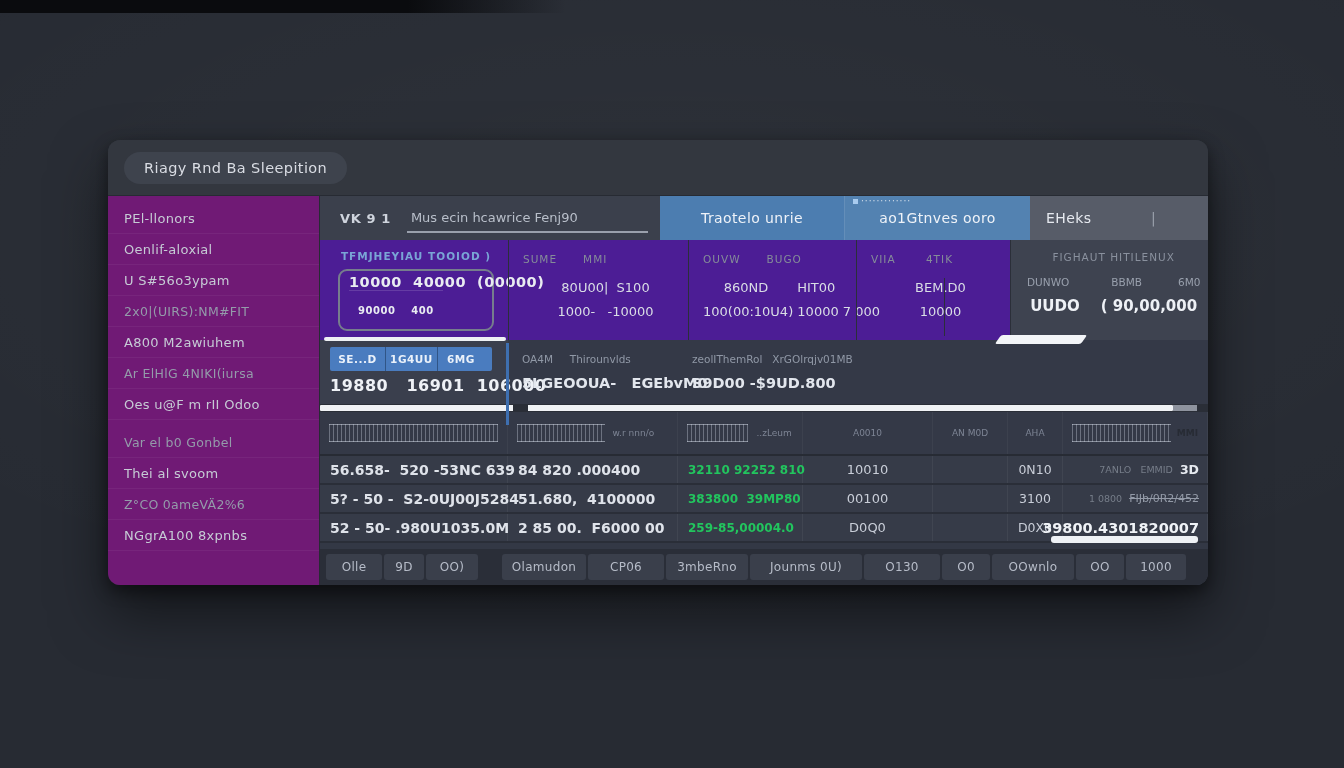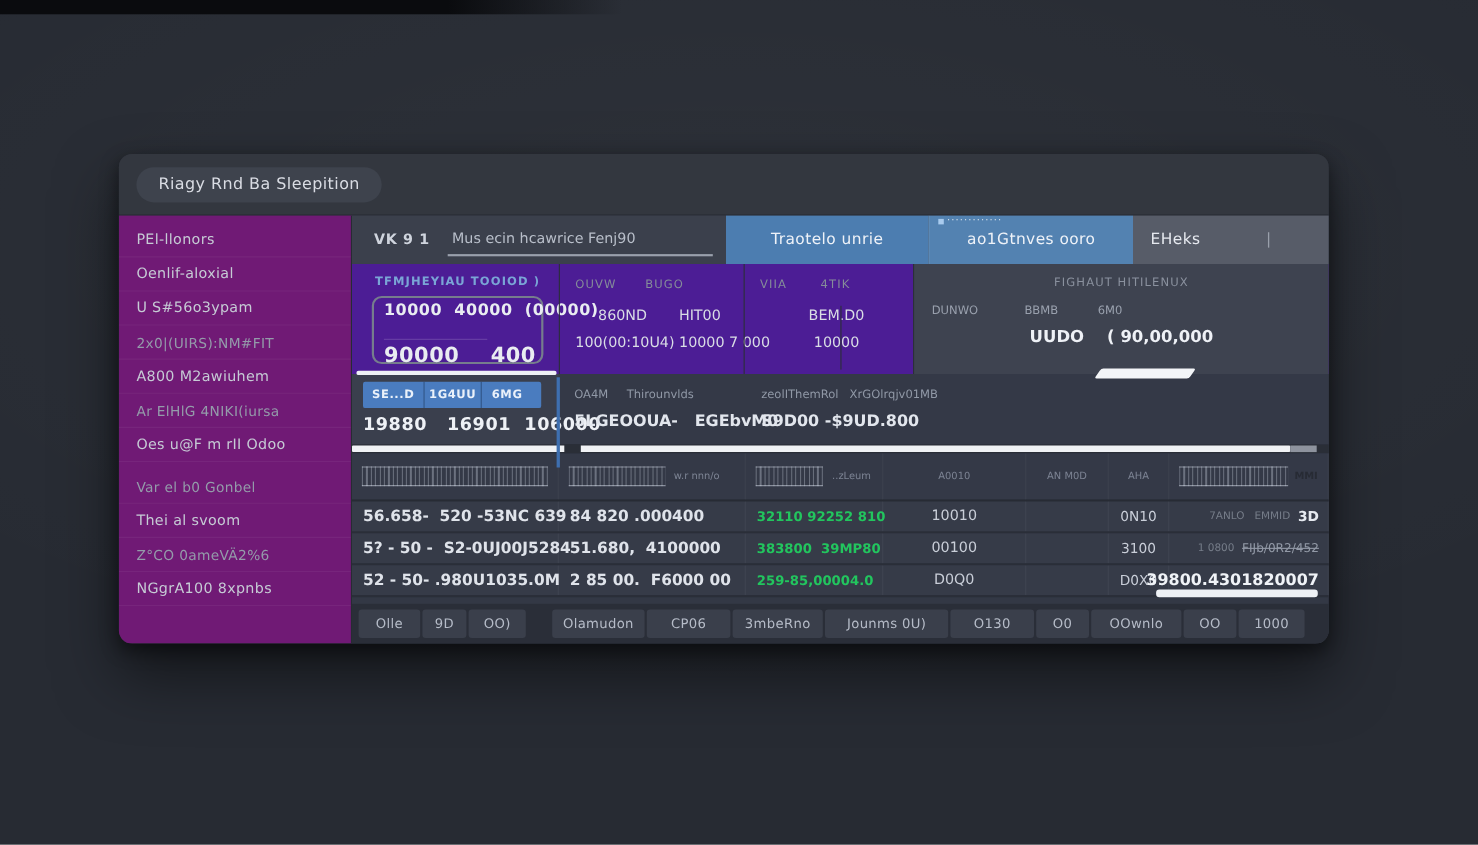--- a/index.html
+++ b/index.html
@@ -49,22 +49,22 @@
   .tab-dots .dotstr { font-size:9px; color:rgba(255,255,255,0.72); letter-spacing:1px; line-height:6px; }
   .tab-gray { flex:1; background:#575c68; color:#e6e9ef; justify-content:flex-start; padding-left:16px; }
   .tab-gray .divider { position:absolute; right:52px; font-size:14px; color:#9aa0ab; }
 
   
   .stats { height:100px; flex:none; display:flex; position:relative; background:#4c1d95;text-align:center; }
   .panelA { width:188px; flex:none; padding:10px 14px 0 18px; }
   .panelA-header { font-size:10.5px; color:#7aa5d6; letter-spacing:1px; font-weight:bold; }
   .panelA-box { margin-top:7px; border:2px solid #767d8d; border-radius:9px; padding:3px 9px 0; height:62px; }
   .panelA-box .r1 { font-size:14.5px; font-weight:bold; color:#e9ecf1; white-space:pre; letter-spacing:.5px; }
-  .panelA-box .r2 { margin-top:18px; padding-top:3px; border-top:1px solid rgba(255,255,255,0.14);
-    font-size:19px; font-weight:bold; color:#e9ecf1; white-space:pre; letter-spacing:.5px; width:70%; }
+  .panelA-box .r2 { margin-top:0; padding-top:14px; border-top:1px solid rgba(255,255,255,0.14);
+    font-size:10px; font-weight:bold; color:#e9ecf1; white-space:pre; letter-spacing:.5px; width:70%; }
   .scol { flex:none; padding:13px 0 0 14px; border-left:1px solid #2b2f39; position:relative; }
   .scol .hs { display:flex; font-size:10.5px; color:#858c99; letter-spacing:1px; white-space:pre; }
   .scol .r1 { margin-top:15px; font-size:13px; color:#d9dde5; white-space:pre; }
   .scol .r2 { margin-top:9px; font-size:13px; color:#d9dde5; white-space:pre; }
   .panelB { width:180px; } .panelC { width:168px; } .panelD { width:154px; }
   .panelD::after { content:""; position:absolute; left:87px; top:38px; bottom:4px; width:1px; background:#2b2f39; }
   .panelE { flex:1; background:#3e4350; border-left:1px solid #2b2f39; padding:11px 16px 0; }
   .panelE .hdr { font-size:10.5px; color:#8a919e; letter-spacing:1px; }
   .panelE .labels { display:flex; margin-top:13px; font-size:10.5px; color:#99a0ad; white-space:pre; }
   .panelE .labels span { flex:none; }
@@ -197,20 +197,25 @@
 
         <div class="stats">
           <div class="panelA">
             <div class="panelA-header">TFMJHEYIAU TOOIOD )</div>
             <div class="panelA-box">
               <div class="r1">10000  40000  (00000)</div>
               <div class="r2">90000    400</div>
             </div>
           </div>
 
+          <div class="scol panelB">
+            <div class="hs"><span>SUME</span><span>      </span><span>MMI</span></div>
+            <div class="r1">80U00|  S100</div>
+            <div class="r2">1000-   -10000</div>
+          </div>
 
           <div class="scol panelC">
             <div class="hs"><span>OUVW</span><span>      </span><span>BUGO</span></div>
             <div class="r1">860ND       HIT00</div>
             <div class="r2">100(00:10U4) 10000 7 000</div>
           </div>
 
           <div class="scol panelD">
             <div class="hs"><span>VIIA</span><span>       </span><span>4TIK</span></div>
             <div class="r1">BEM.D0</div>

